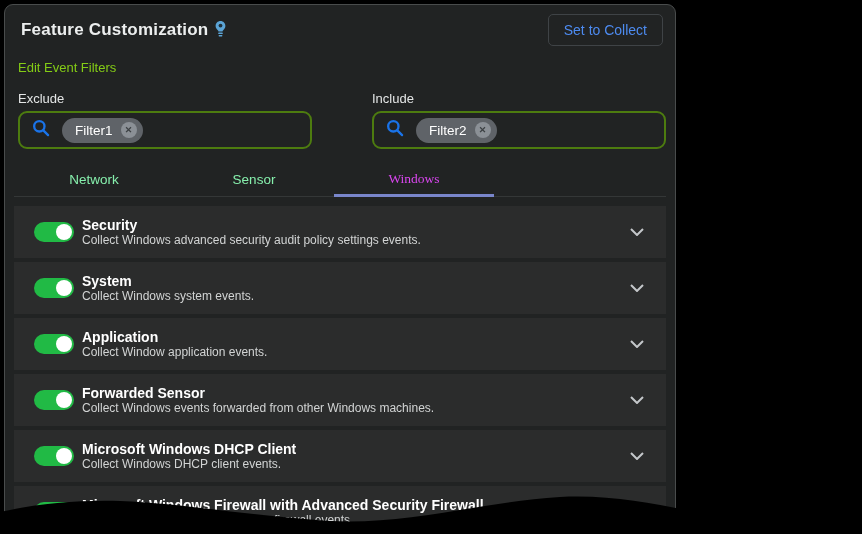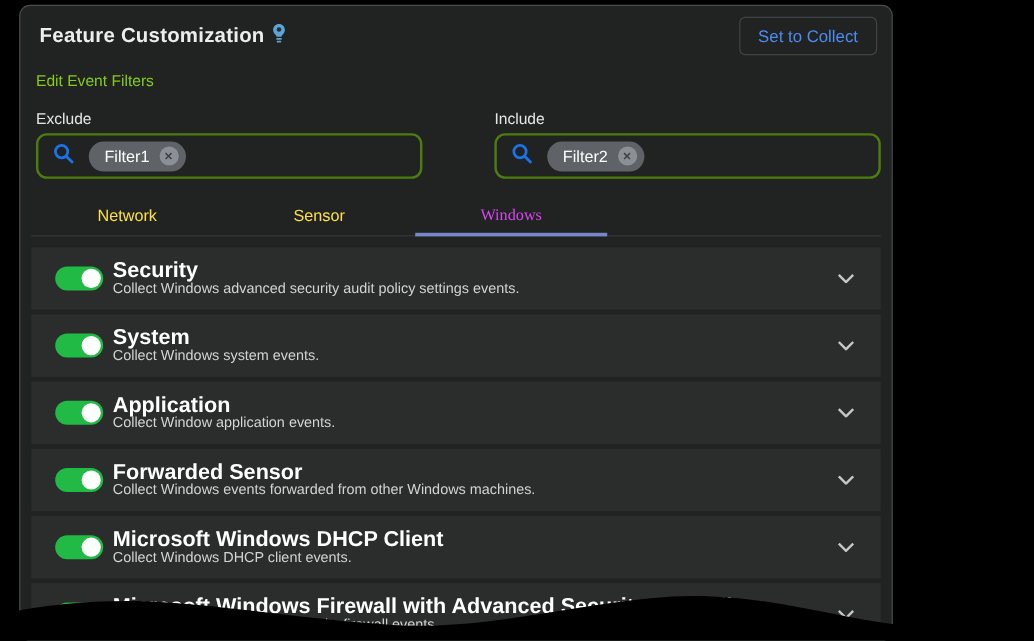--- a/index.html
+++ b/index.html
@@ -1,20 +1,20 @@
 <!DOCTYPE html>
 <html><head>
 <meta charset="utf-8">
 <style>
   * { margin:0; padding:0; box-sizing:border-box; }
   html,body { width:862px; height:534px; background:#000; overflow:hidden;
               font-family:"Liberation Sans", sans-serif; }
   .stage { position:relative; width:862px; height:534px; background:#000; }
 
-  .panel { position:absolute; left:16px; top:4px; width:728px; height:530px;
+  .panel { position:absolute; left:4px; top:4px; width:672px; height:530px;
            background:#212323; border:1px solid #494c4c; border-radius:9px;
            padding:0 9px; overflow:hidden; }
 
   
   .hdr { display:flex; align-items:center; justify-content:space-between;
          padding:9px 3px 0 7px; }
   .hdr-left { display:flex; align-items:center; gap:7px; }
   .title { color:#eceeee; font-size:17px; font-weight:700; letter-spacing:.2px; }
   .bulb { margin-top:2px; }
   .tpl-btn { background:transparent; border:1px solid #3f4346; border-radius:5px;
@@ -33,34 +33,34 @@
   .chip { display:inline-flex; align-items:center; background:#5f6368;
           border-radius:13px; height:25px; padding:0 6px 0 13px; margin-left:11px; }
   .chip-label { color:#fff; font-size:13.5px; }
   .chip-x { width:16px; height:16px; border-radius:50%; background:#8b9096;
             color:#3c4043; font-size:9px; line-height:16px; text-align:center;
             margin-left:8px; cursor:pointer; font-weight:700; }
 
   
   .tabs { display:flex; margin-top:15px; border-bottom:1px solid #343737; }
   .tab { width:160px; height:33px; display:flex; align-items:center; justify-content:center;
-         color:#fde047; font-size:13.5px; cursor:pointer; border-bottom:3px solid transparent;
+         color:#86efac; font-size:13.5px; cursor:pointer; border-bottom:3px solid transparent;
          margin-bottom:-1px; }
   .tab.active { color:#d946ef; border-bottom-color:#7986cb;font-family:Liberation Serif, serif; }
 
   
   .rows { margin-top:9px; }
   .feature-row { height:52px; margin-bottom:4px; background:#2b2c2c;
                  display:flex; align-items:center; padding:0 22px 0 20px; }
   .toggle { width:40px; height:20px; border-radius:10px; background:#21ba45;
             position:relative; flex:0 0 auto; cursor:pointer; }
   .toggle .knob { position:absolute; top:2px; right:2px; width:16px; height:16px;
                   border-radius:50%; background:#fff; }
   .f-text { margin-left:8px; }
-  .f-title { color:#ffffff; font-size:18px; font-weight:700; line-height:16px; }
+  .f-title { color:#ffffff; font-size:14px; font-weight:700; line-height:16px; }
   .f-desc { color:#d2d4d4; font-size:12px; line-height:14px; }
   .chev { margin-left:auto; cursor:pointer; display:flex; align-items:center; }
 
   
   .wave { position:absolute; left:0; top:489px; width:862px; height:45px; z-index:5; }
 </style>
 </head>
 <body>
 
 <div class="stage">

